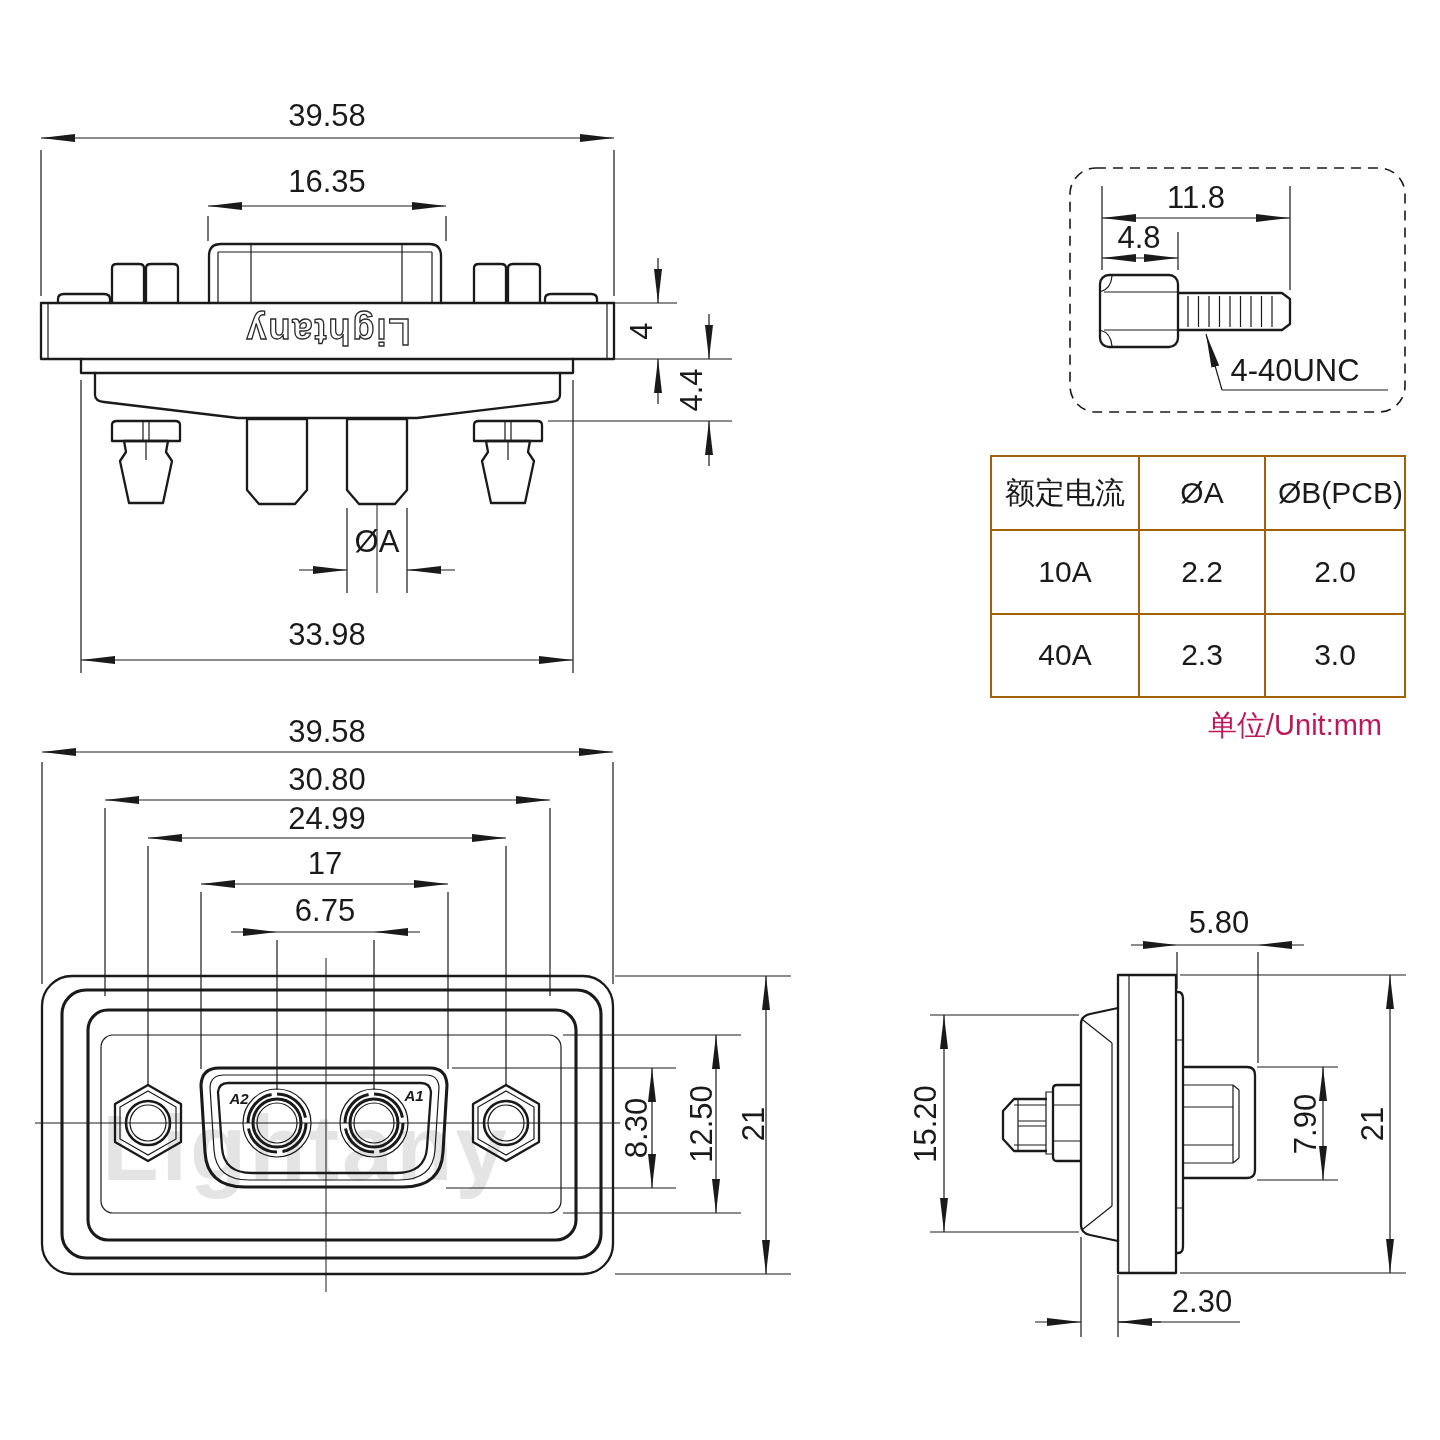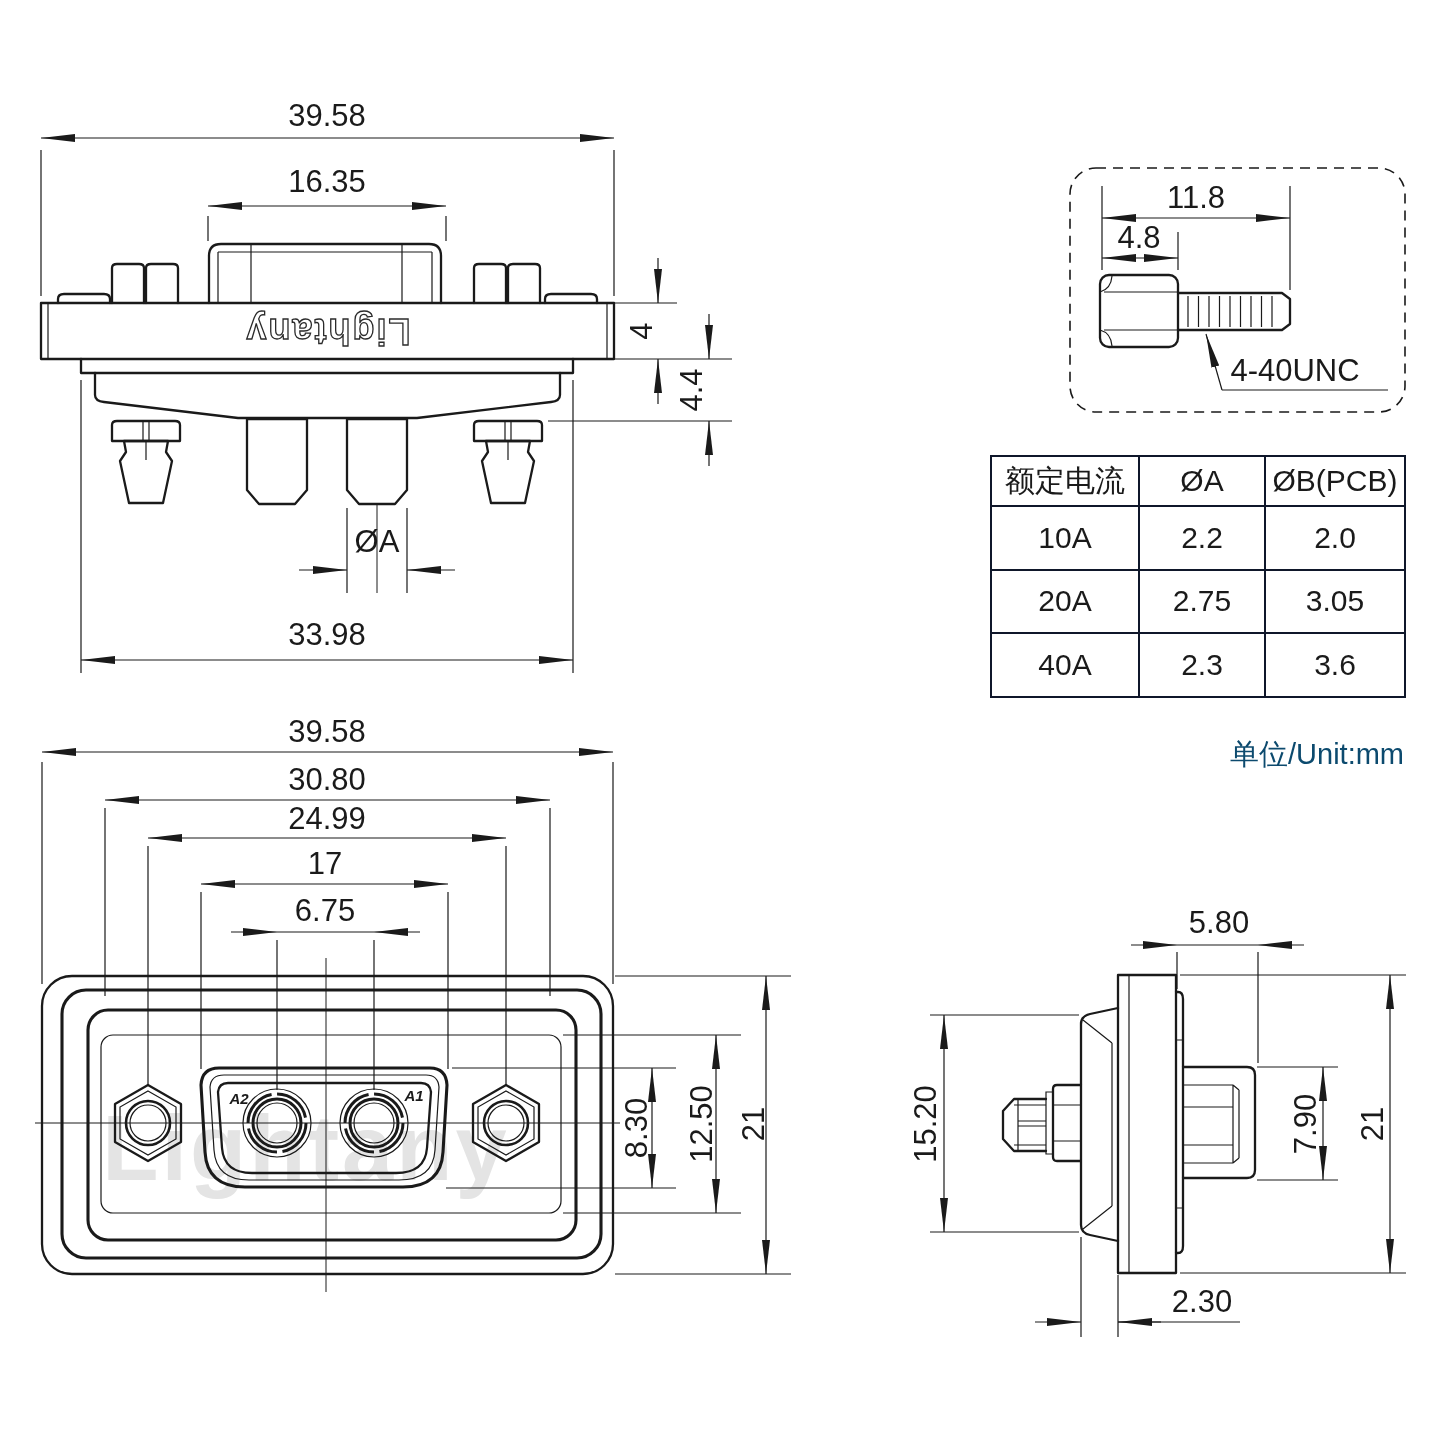--- a/index.html
+++ b/index.html
@@ -11,24 +11,24 @@
   svg .thin{fill:none;stroke:#1a1a1a;stroke-width:1.2;}
   svg .dline{fill:none;stroke:#1a1a1a;stroke-width:1.2;}
   svg .cl{fill:none;stroke:#1a1a1a;stroke-width:1;}
   text.dim{font-size:31px;fill:#1a1a1a;text-anchor:middle;}
   text.small{font-size:15px;font-weight:bold;font-style:italic;fill:#1a1a1a;text-anchor:middle;}
   text.logo{font-size:36px;font-weight:bold;letter-spacing:2px;fill:none;stroke:#2a2a2a;
             stroke-width:1.3;text-anchor:middle;}
   text.wm{font-size:92px;font-weight:bold;letter-spacing:3px;fill:#e4e4e4;text-anchor:middle;}
   #spec-table{position:absolute;left:990px;top:455px;width:414px;height:243px;
       border-collapse:collapse;table-layout:fixed;}
-  #spec-table th,#spec-table td{border:2px solid #0f172a;text-align:center;vertical-align:middle;
-      font-size:30px;font-weight:normal;color:#1a1a1a;padding:0;height:48px;}
-  #unit-note{position:absolute;left:990px;top:706px;width:414px;text-align:right;
-      font-size:29px;color:#0c4a6e;margin-top:29px;}
+  #spec-table th,#spec-table td{border:2px solid #a16207;text-align:center;vertical-align:middle;
+      font-size:30px;font-weight:normal;color:#1a1a1a;padding:12px;height:48px;}
+  #unit-note{position:absolute;left:968px;top:706px;width:414px;text-align:right;
+      font-size:29px;color:#be185d;}
 </style>
 </head>
 <body>
 
 <div id="stage">
 <svg width="1440" height="1440" viewBox="0 0 1440 1440">
   <defs>
     <marker id="ar" markerUnits="userSpaceOnUse" markerWidth="34" markerHeight="10" viewBox="0 0 34 10" refX="34" refY="5" orient="auto-start-reverse">
       <path d="M34,5 L0,1 L0,9 Z" fill="#1a1a1a"></path>
     </marker>
@@ -289,25 +289,20 @@
         <th>ØB(PCB)</th>
       </tr>
     </thead>
     <tbody>
       <tr>
         <td>10A</td>
         <td>2.2</td>
         <td>2.0</td>
       </tr>
       <tr>
-        <td>20A</td>
-        <td>2.75</td>
-        <td>3.05</td>
-      </tr>
-      <tr>
         <td>40A</td>
         <td>2.3</td>
-        <td>3.6</td>
+        <td>3.0</td>
       </tr>
     </tbody>
   </table>
   <div id="unit-note">单位/Unit:mm</div>
 </div>
 
 </body></html>

